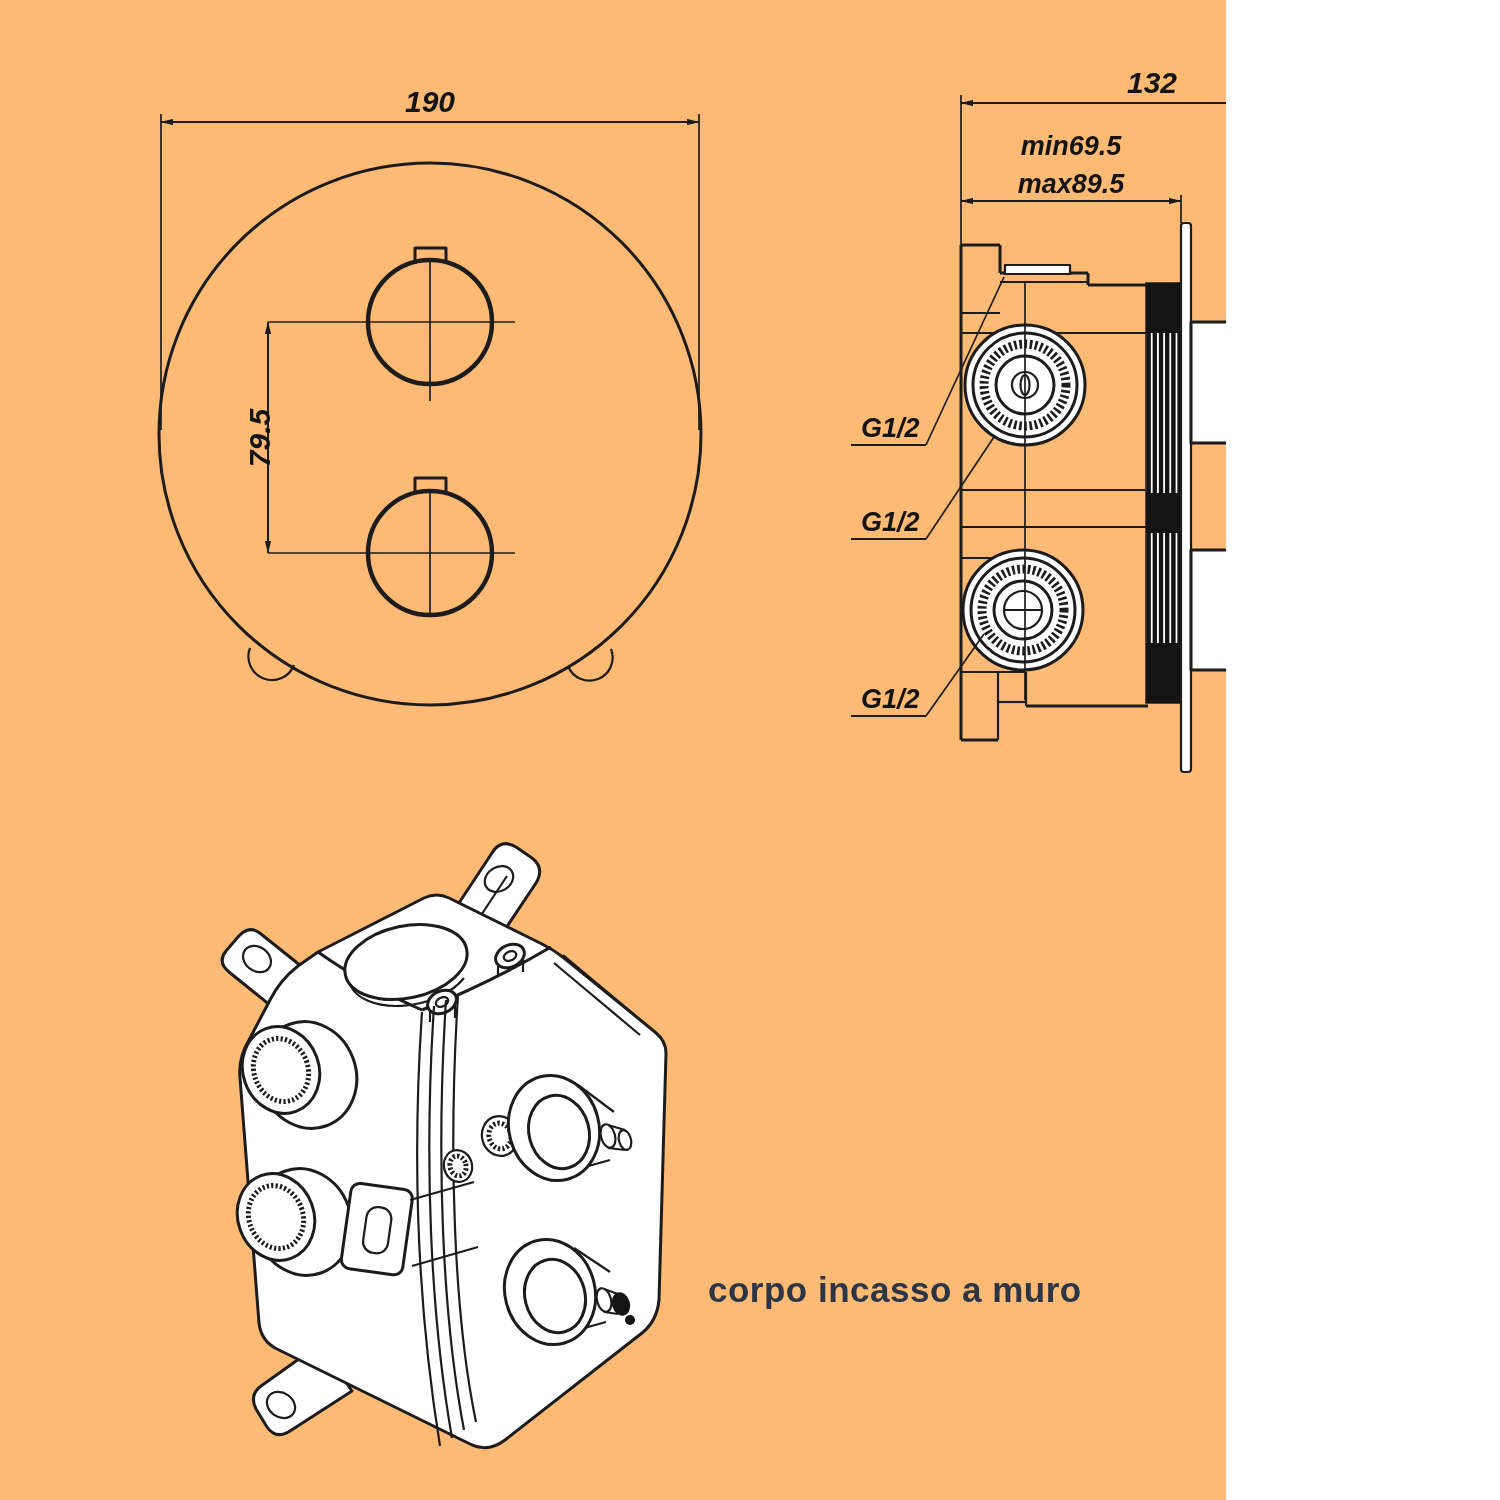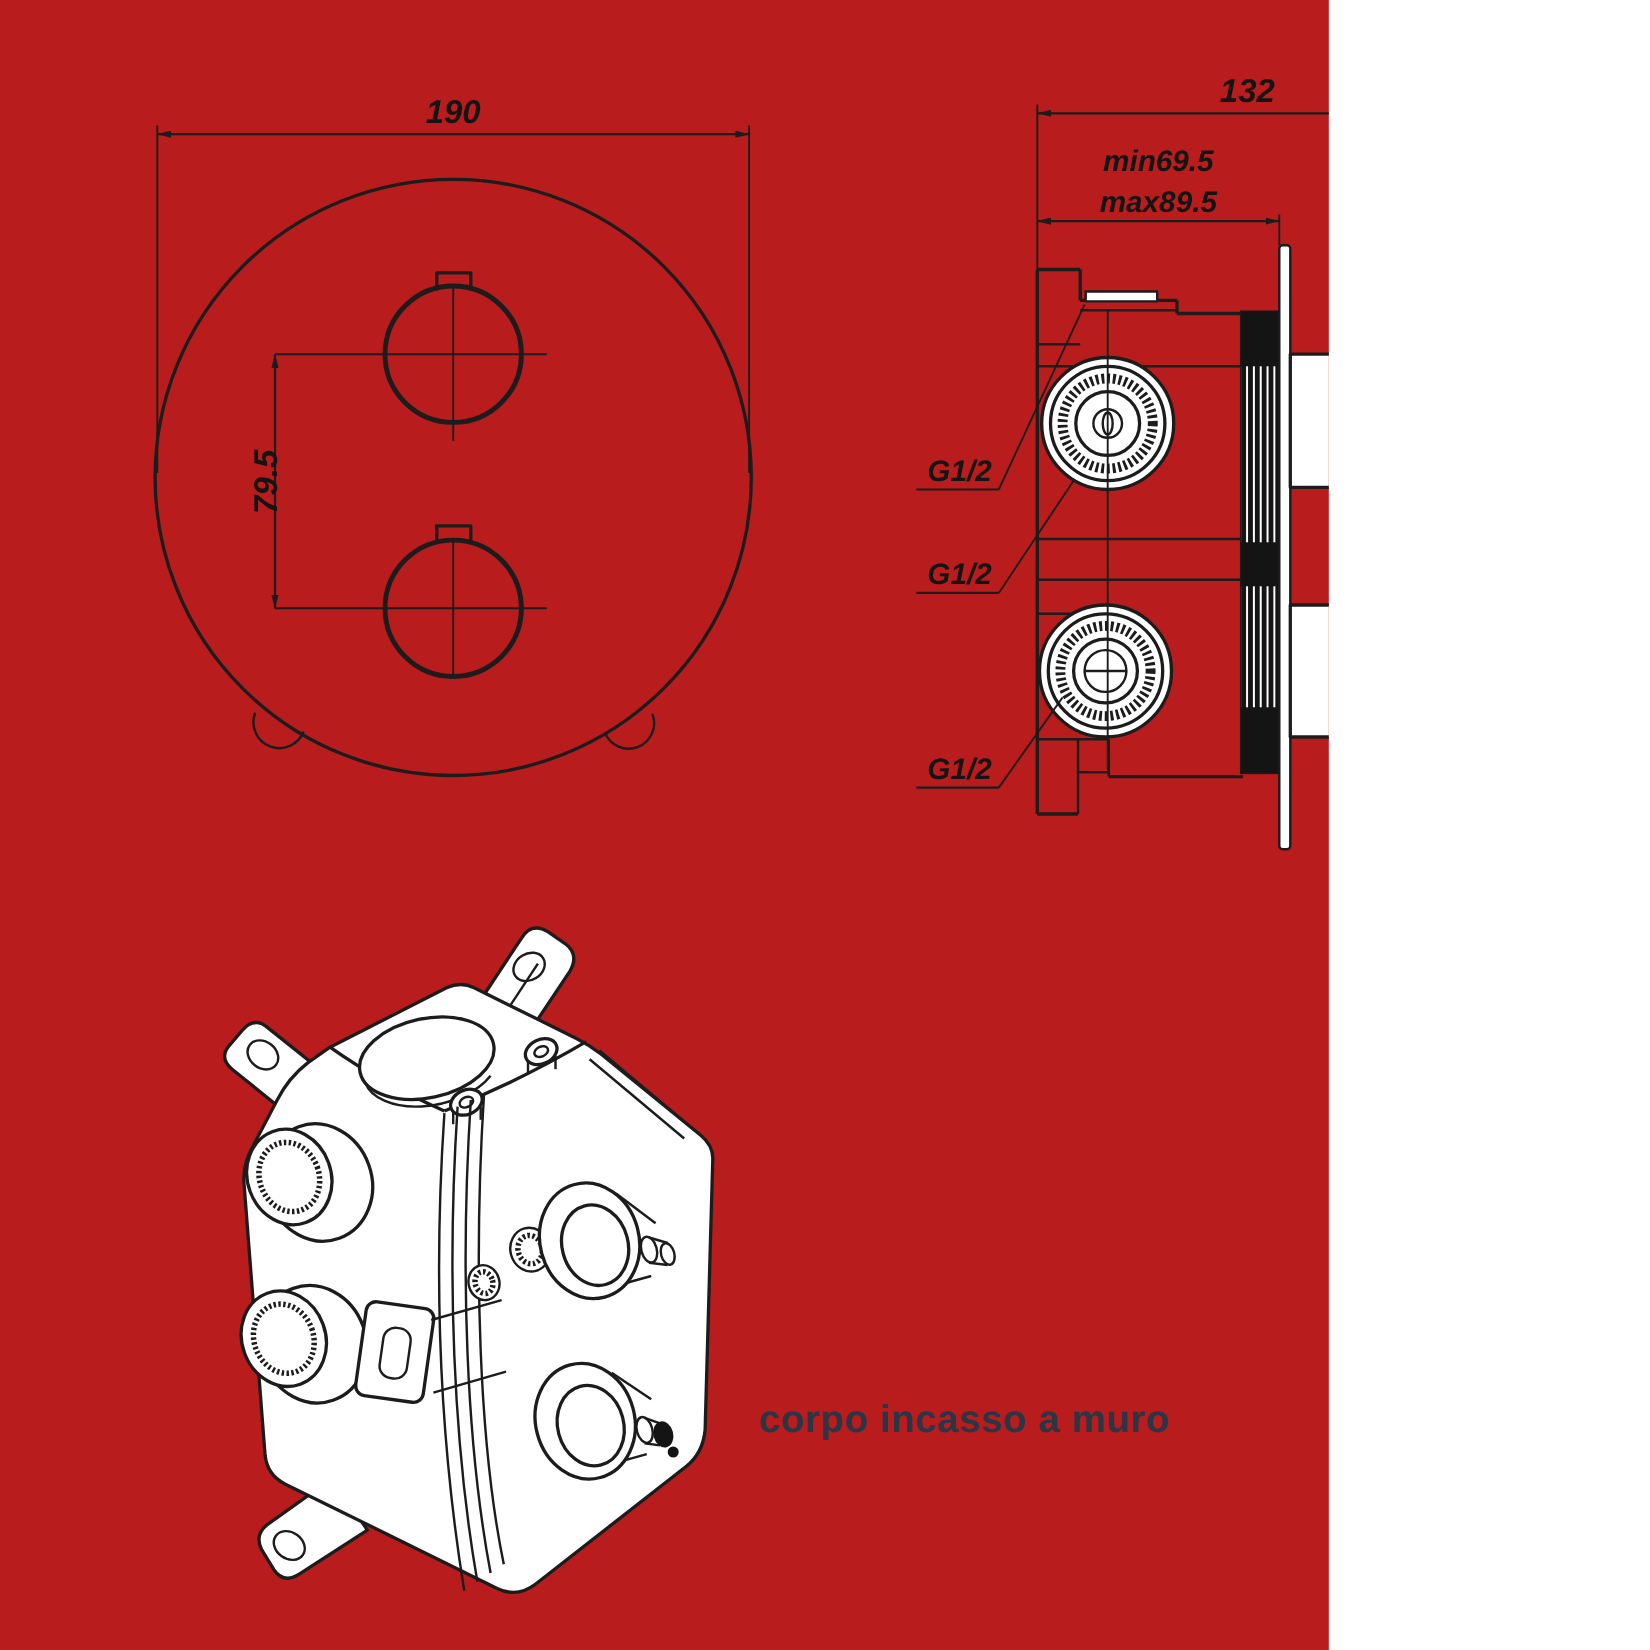--- a/index.html
+++ b/index.html
@@ -1,17 +1,17 @@
 <!DOCTYPE html>
 <html><head>
 <meta charset="utf-8">
 <style>
   html,body{margin:0;padding:0;background:#ffffff;}
-  .page{position:relative;width:1208px;height:1500px;background:#b91c1c;overflow:hidden;
-        font-family:"Liberation Sans",sans-serif;}
+  .page{position:relative;width:1208px;height:1500px;background:#fdba74;overflow:hidden;
+        font-family:"Liberation Sans",sans-serif;padding-left:18px;}
   svg{display:block;}
   .ln{stroke:#1c1c1c;fill:none;stroke-width:3;stroke-linejoin:round;stroke-linecap:butt;}
   .ln2{stroke:#1c1c1c;fill:none;stroke-width:2.2;stroke-linejoin:round;}
   .thin{stroke:#1c1c1c;fill:none;stroke-width:1.7;}
   .dim{stroke:#1c1c1c;fill:none;stroke-width:2;}
   .thick{stroke:#1c1c1c;fill:none;stroke-width:4.4;}
   .fw{fill:#ffffff;}
   .knurl{stroke:#1c1c1c;fill:none;stroke-width:9;stroke-dasharray:2.6 2.6;}
   .knurl-s{stroke:#1c1c1c;fill:none;stroke-width:5;stroke-dasharray:2.2 2.2;}
   .dimtxt{font-family:"Liberation Sans",sans-serif;font-style:italic;font-weight:bold;

